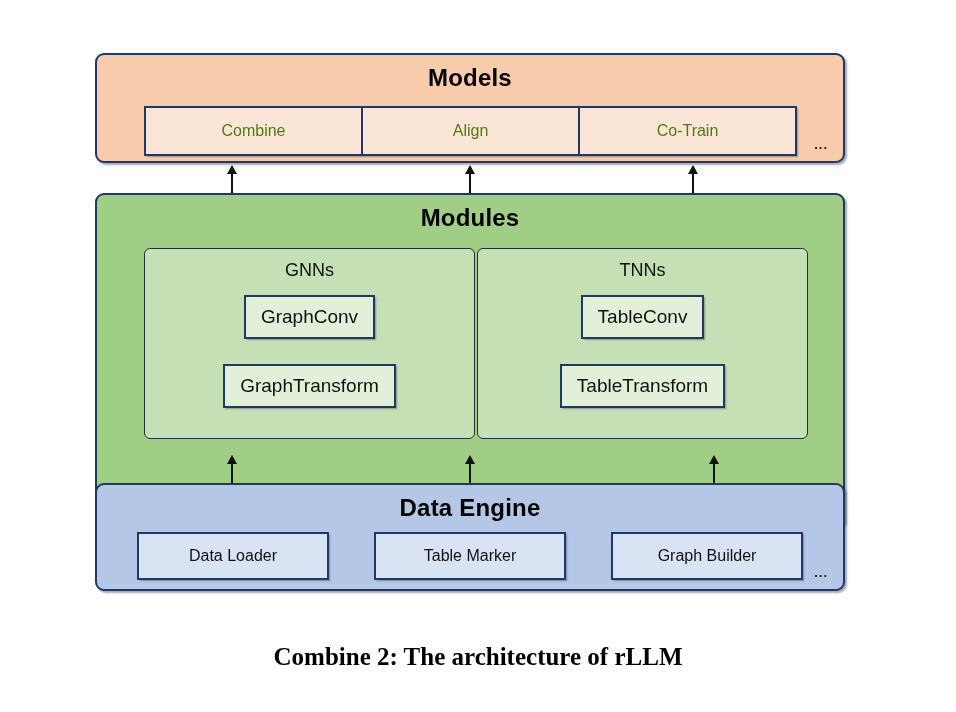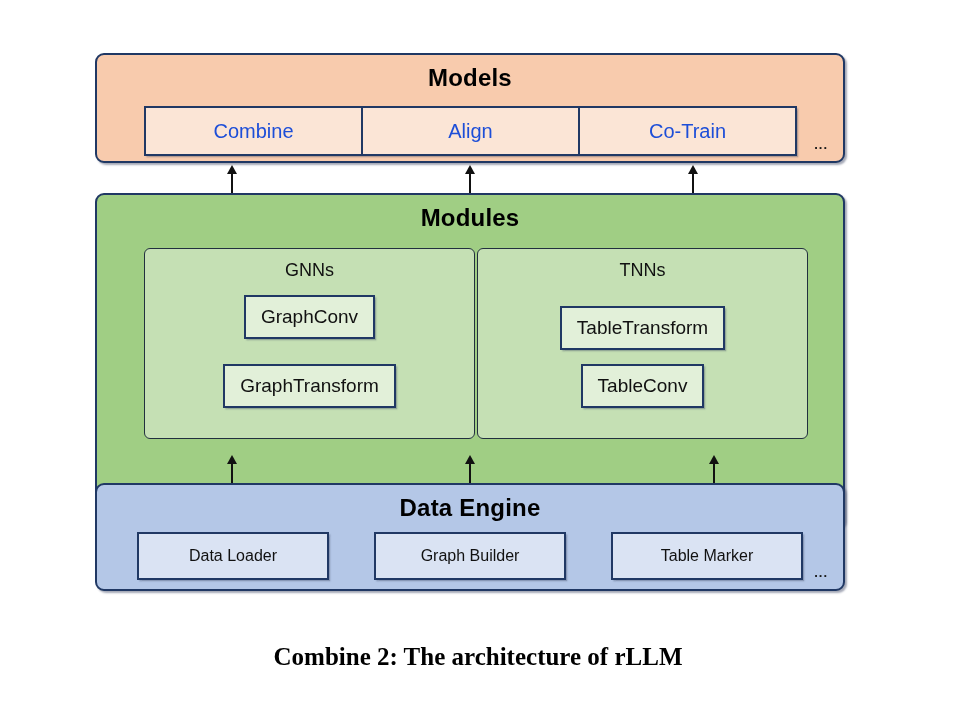--- a/index.html
+++ b/index.html
@@ -51,22 +51,22 @@
     display: flex;
     box-shadow: 1.5px 1.5px 1.5px rgba(55, 65, 95, 0.35);
   }
   .strip-item {
     flex: 1;
     border: 2px solid #203864;
     background: #FBE5D6;
     display: flex;
     align-items: center;
     justify-content: center;
-    font-size: 20px;
-    color: #1d4ed8;
+    font-size: 16px;
+    color: #4d7c0f;
   }
   .strip-item + .strip-item { margin-left: -2px; }
 
   
   .modules { top: 193px; height: 336px; background: #A0CE84; }
   .modules-columns {
     position: absolute;
     left: 47px;
     top: 53px;
     width: 664px;
@@ -180,36 +180,36 @@
   <div class="layer modules">
     <div class="layer-title">Modules</div>
     <div class="modules-columns">
       <div class="module-column">
         <div class="column-title">GNNs</div>
         <div class="chip">GraphConv</div>
         <div class="chip second">GraphTransform</div>
       </div>
       <div class="module-column">
         <div class="column-title">TNNs</div>
+        <div class="chip">TableConv</div>
         <div class="chip second">TableTransform</div>
-        <div class="chip">TableConv</div>
       </div>
     </div>
     <div class="dots">...</div>
   </div>
 
   <div class="arrow arrow-lo-1"></div>
   <div class="arrow arrow-lo-2"></div>
   <div class="arrow arrow-lo-3"></div>
 
   <div class="layer data-engine">
     <div class="layer-title">Data Engine</div>
     <div class="data-row">
       <div class="data-chip">Data Loader</div>
+      <div class="data-chip">Table Marker</div>
       <div class="data-chip">Graph Builder</div>
-      <div class="data-chip">Table Marker</div>
     </div>
     <div class="dots">...</div>
   </div>
 
   <div class="caption">Combine 2: The architecture of rLLM</div>
 
 </div>
 
 </body></html>

